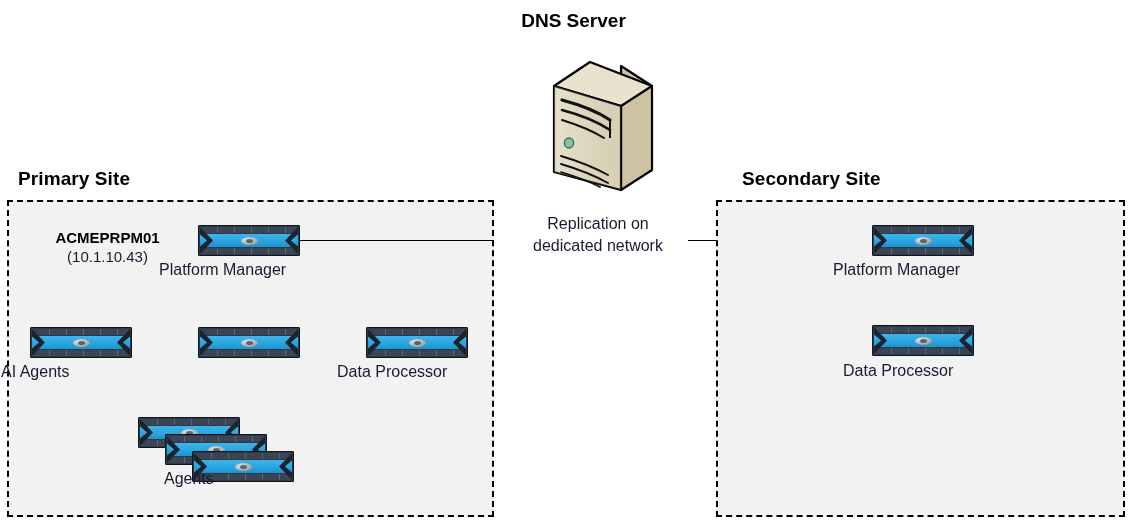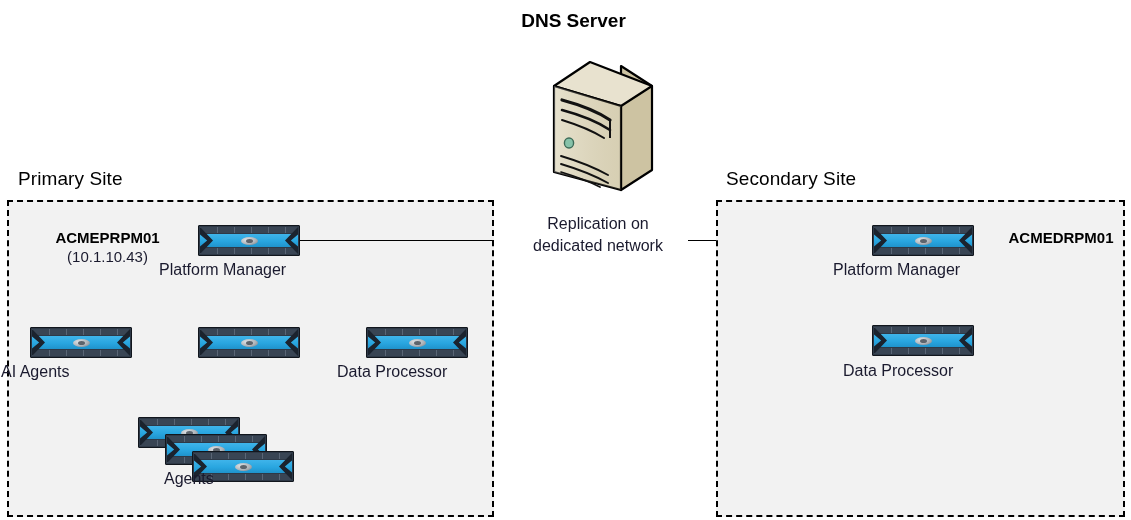--- a/index.html
+++ b/index.html
@@ -21,21 +21,21 @@
   
   .site-box {
     position: absolute;
     background: #f2f2f2;
     border: 2px dashed #000000;
     box-sizing: border-box;
   }
   .site-title {
     position: absolute;
     font-size: 19px;
-    font-weight: normal;
+    font-weight: bold;
     color: #000000;
     white-space: nowrap;
     letter-spacing: 0.1px;
   }
 
   
   .appliance {
     position: absolute;
     width: 102px;
     height: 31px;
@@ -292,37 +292,36 @@
   <div class="conn-line" style="left:300px; top:240px; width:194px;"></div>
 
   <div class="conn-label" style="left:500px; top:213px; width:196px;">
     <span>Replication on</span><br>
     <span>dedicated network</span>
   </div>
 
   <div class="conn-line" style="left:688px; top:240px; width:169px;"></div>
   <div class="arrow-head" style="left:855px; top:233px;"></div>
 
-  <div class="site-title" style="left:726px; top:168px;">Secondary Site</div>
+  <div class="site-title" style="left:742px; top:168px;">Secondary Site</div>
 
   <div class="site-box" style="left:716px; top:200px; width:409px; height:317px;"></div>
 
   <div class="appliance" style="left:872px; top:225px;">
     <div class="frame"></div>
     <div class="rail top"></div>
     <div class="rail bottom"></div>
     <div class="band"></div>
     <div class="notch left"></div>
     <div class="notch right"></div>
     <div class="emblem"></div>
   </div>
   <div class="dev-label" style="left:833px; top:261px; width:180px;">Platform Manager</div>
 
   <div class="host-block" style="left:996px; top:228px; width:130px;">
-    <div class="host-name">ACMEDRPM01</div>
   </div>
 
   <div class="appliance" style="left:872px; top:325px;">
     <div class="frame"></div>
     <div class="rail top"></div>
     <div class="rail bottom"></div>
     <div class="band"></div>
     <div class="notch left"></div>
     <div class="notch right"></div>
     <div class="emblem"></div>

